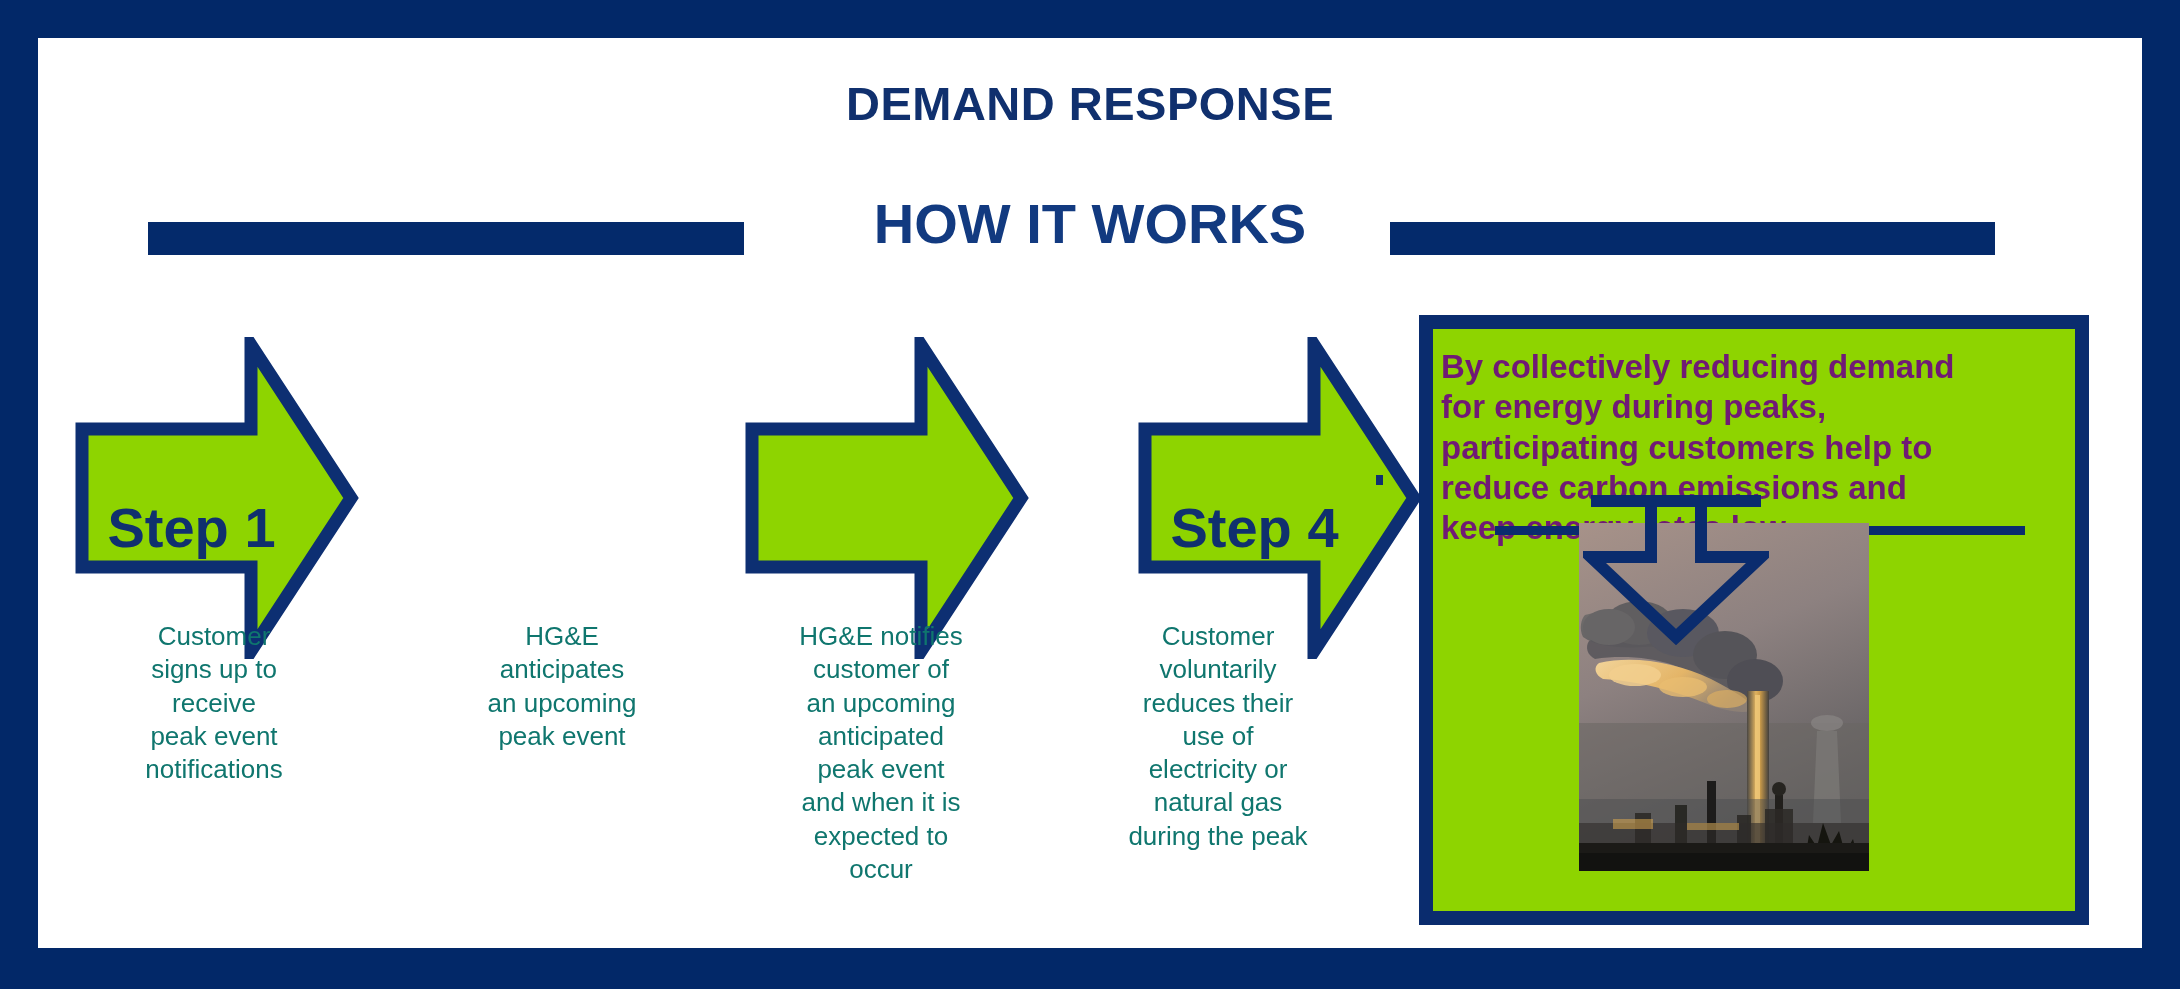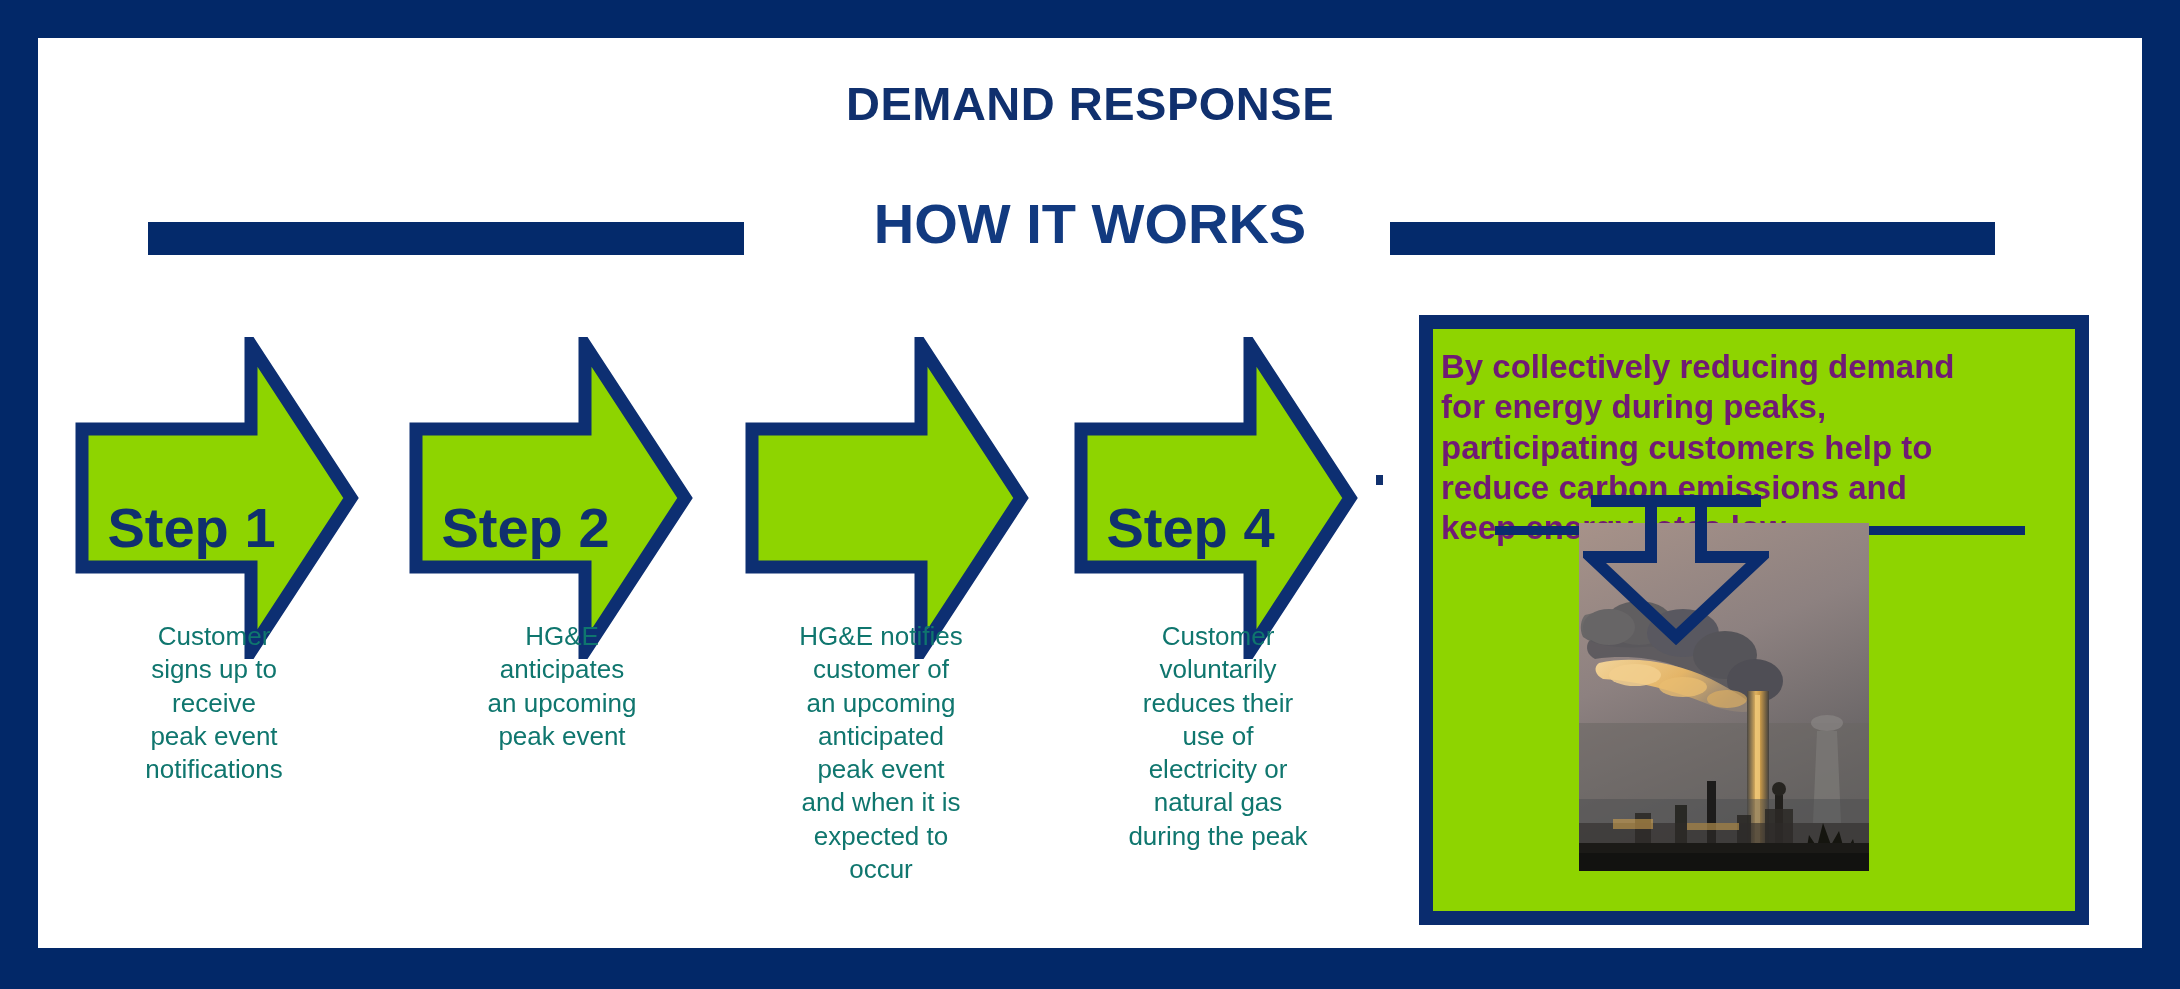--- a/index.html
+++ b/index.html
@@ -70,21 +70,21 @@
 
   
   .step {
     position: absolute;
     top: 299px;
     width: 300px;
   }
   .step-1 { left: 36px;   }
   .step-2 { left: 370px;  }
   .step-3 { left: 706px;  }
-  .step-4 { left: 1035px; }
+  .step-4 { left: 1099px; }
 
   .arrow-wrap {
     position: relative;
     width: 285px;
     height: 322px;
   }
   .arrow-wrap svg {
     display: block;
     width: 285px;
     height: 322px;
@@ -200,28 +200,20 @@
         </svg>
         <div class="arrow-label">Step 1</div>
       </div>
     </div>
     <div class="step-caption cap-1">Customer
 signs up to
 receive
 peak event
 notifications</div>
 
-    <div class="step step-2">
-      <div class="arrow-wrap">
-        <svg viewBox="0 0 285 322" xmlns="http://www.w3.org/2000/svg">
-          <polygon points="8,92 177,92 177,8 277,161 177,314 177,230 8,230" fill="#8ed400" stroke="#0d2f72" stroke-width="13" stroke-linejoin="miter"></polygon>
-        </svg>
-        <div class="arrow-label">Step 2</div>
-      </div>
-    </div>
     <div class="step-caption cap-2">HG&amp;E
 anticipates
 an upcoming
 peak event</div>
 
     <div class="step step-3">
       <div class="arrow-wrap">
         <svg viewBox="0 0 285 322" xmlns="http://www.w3.org/2000/svg">
           <polygon points="8,92 177,92 177,8 277,161 177,314 177,230 8,230" fill="#8ed400" stroke="#0d2f72" stroke-width="13" stroke-linejoin="miter"></polygon>
         </svg>

